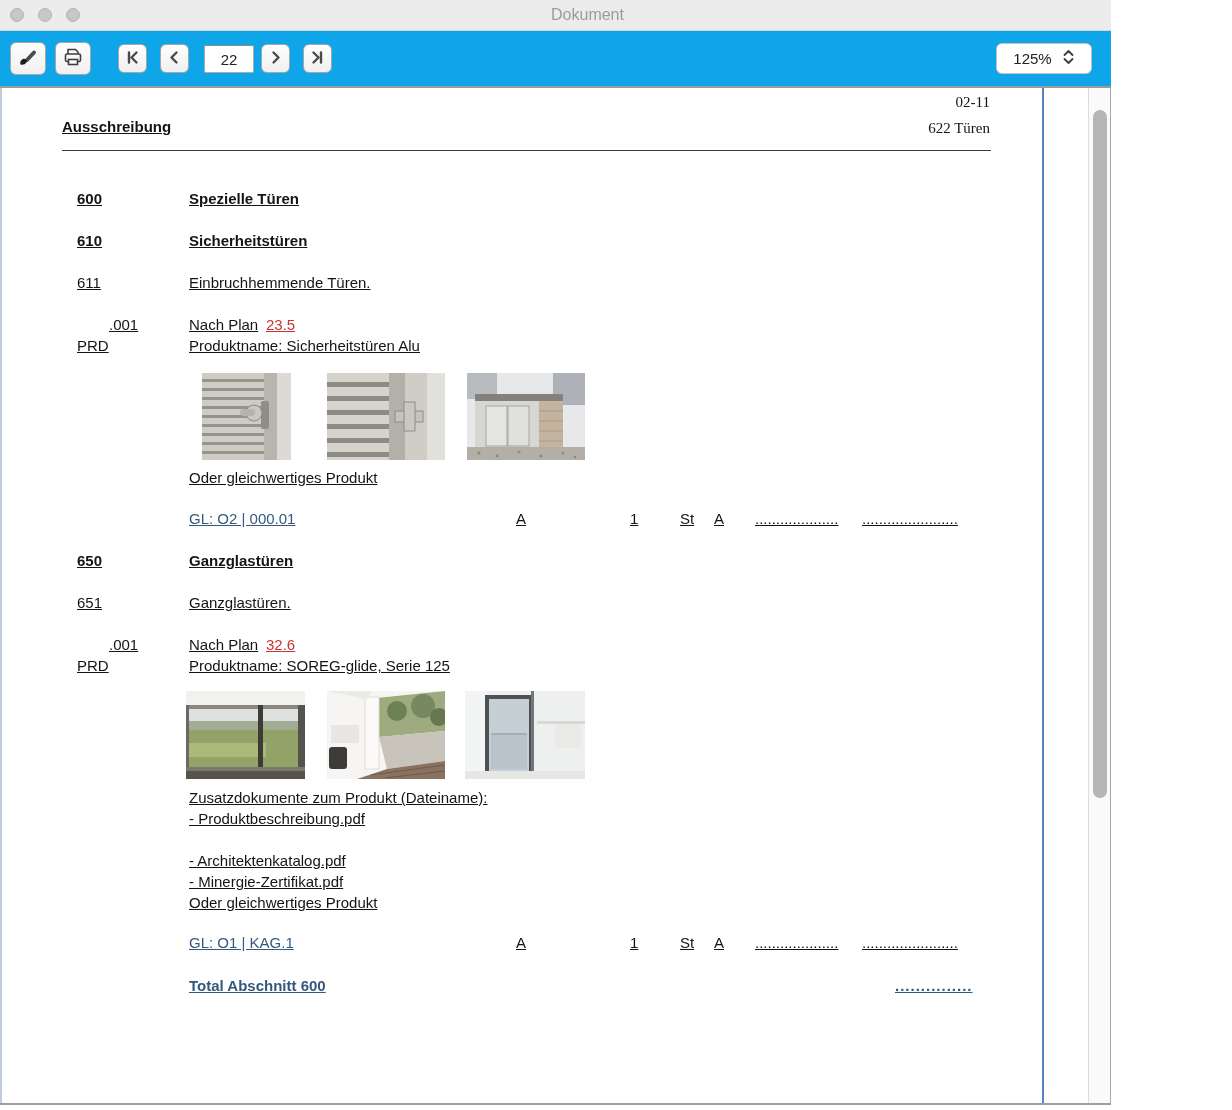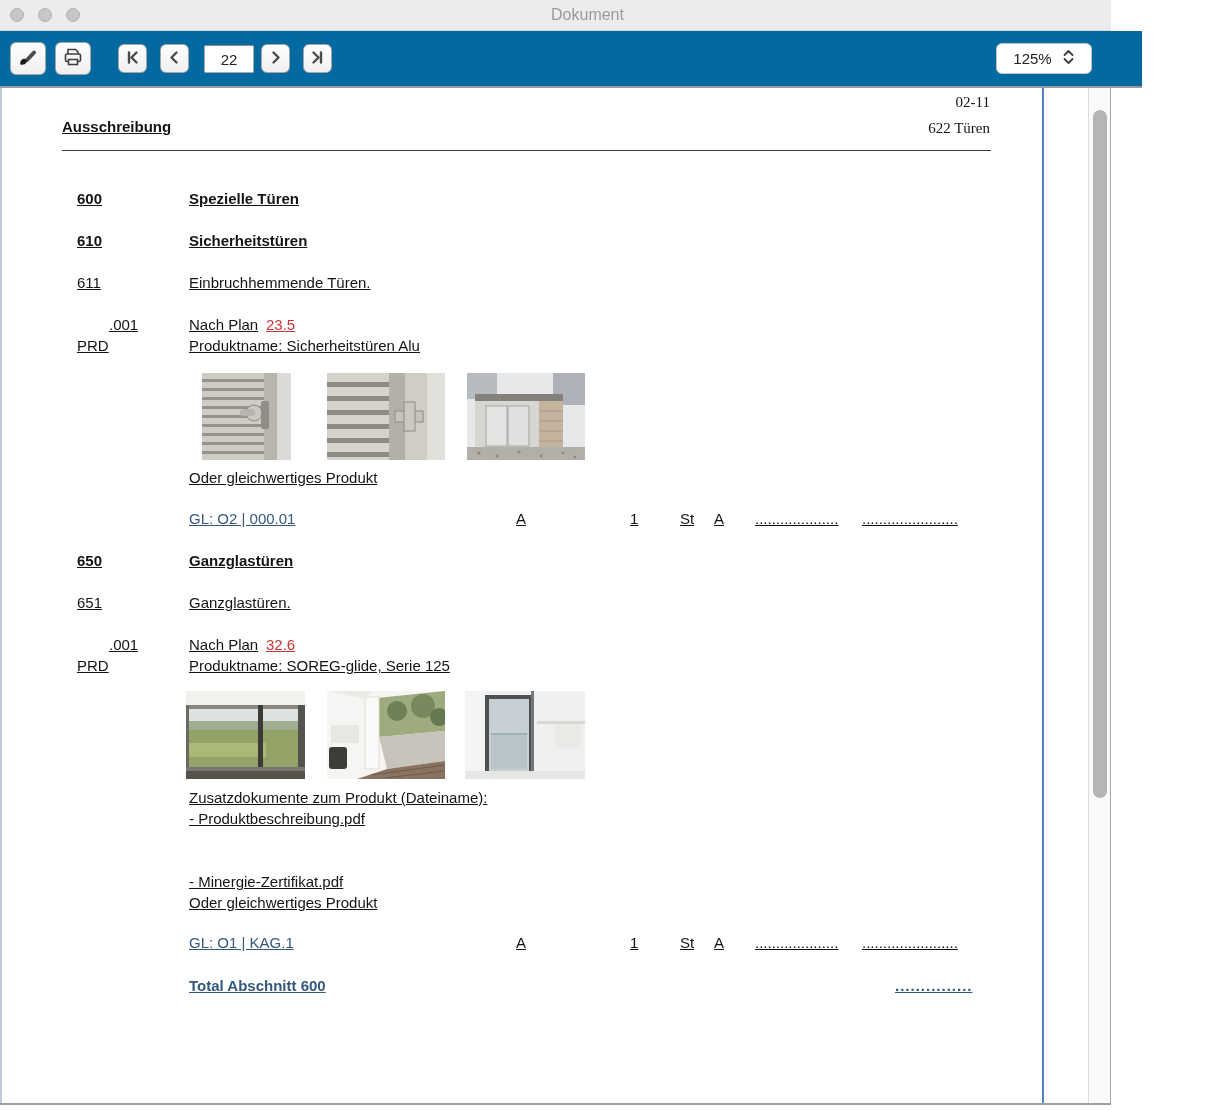--- a/index.html
+++ b/index.html
@@ -6,21 +6,21 @@
   body{font-family:"Liberation Sans","DejaVu Sans",sans-serif; width:1232px; height:1110px; position:relative;}
   .window{position:absolute;left:0;top:0;width:1111px;height:1106px;background:#fff;}
 
   
   .titlebar{position:absolute;left:0;top:0;width:1111px;height:30px;background:#ececec;border-bottom:1px solid #d6d6d6;}
   .traffic{position:absolute;top:8px;width:14px;height:14px;border-radius:50%;background:#c7c7c7;border:1px solid #b3b3b3;box-sizing:border-box;}
   .tl1{left:10px}.tl2{left:38px}.tl3{left:66px}
   .win-title{position:absolute;left:0;top:0;width:1111px;height:30px;line-height:30px;text-align:center;color:#9b9b9b;font-size:16px;margin-left:32px;}
 
   
-  .toolbar{position:absolute;left:0;top:31px;width:1111px;height:55px;background:#0369a1;border-bottom:2px solid #9b9b9b;box-sizing:content-box;padding-left:31px;}
+  .toolbar{position:absolute;left:0;top:31px;width:1111px;height:55px;background:#0ea5e9;border-bottom:2px solid #9b9b9b;box-sizing:content-box;}
   .tb-btn{position:absolute;box-sizing:border-box;border:1px solid #a6a6a6;border-radius:6px;
           background:linear-gradient(#fefefe,#f0f0f0);box-shadow:inset 0 1px 0 rgba(255,255,255,.7);
           display:flex;align-items:center;justify-content:center;padding:0;cursor:default;}
   .tb-big{width:36px;height:33px;top:11px;}
   .tb-nav{width:29px;height:29px;top:13px;}
   .page-field{position:absolute;left:204px;top:14px;width:44px;height:24px;border:1px solid #ababab;border-top-color:#8f8f8f;
           border-radius:2px;text-align:center;font-size:15px;color:#222;background:#fff;font-family:inherit;}
   .zoom-stepper{position:absolute;left:996px;top:12px;width:94px;height:29px;border:1px solid #c3c3c3;border-radius:6px;
           background:#fff;display:flex;align-items:center;justify-content:center;gap:10px;cursor:default;}
   .zoom-stepper span{font-size:15px;color:#222;}
@@ -291,20 +291,23 @@
           </svg>
         </div>
       </div>
 
       <div class="row" style="top:701px">
         <span class="c-desc">Zusatzdokumente zum Produkt (Dateiname):</span>
       </div>
       <div class="row" style="top:722px">
         <span class="c-desc">- Produktbeschreibung.pdf</span>
       </div>
+      <div class="row" style="top:764px">
+        <span class="c-desc">- Architektenkatalog.pdf</span>
+      </div>
       <div class="row" style="top:785px">
         <span class="c-desc">- Minergie-Zertifikat.pdf</span>
       </div>
       <div class="row" style="top:806px">
         <span class="c-desc">Oder gleichwertiges Produkt</span>
       </div>
 
       <div class="row" style="top:846px">
         <span class="c-desc blue">GL: O1 | KAG.1</span>
         <span class="gl-a1">A</span>

